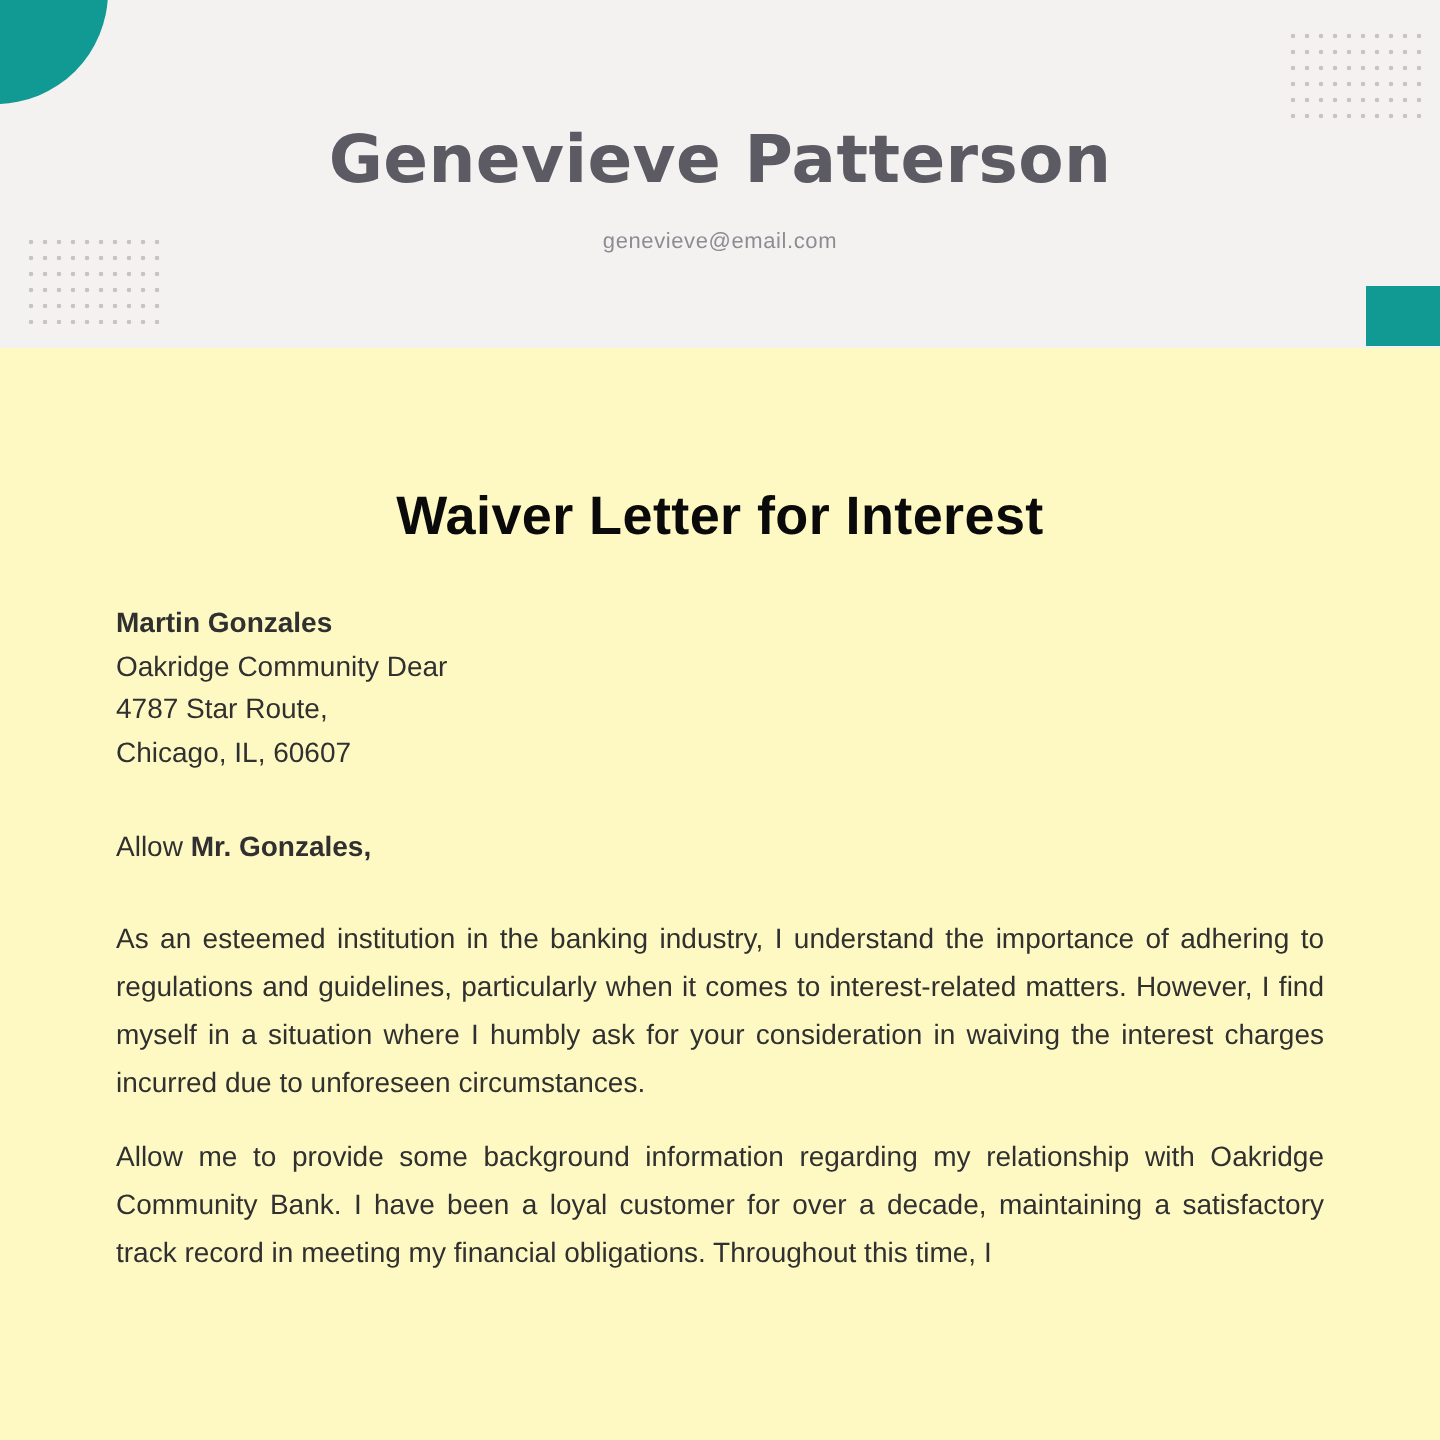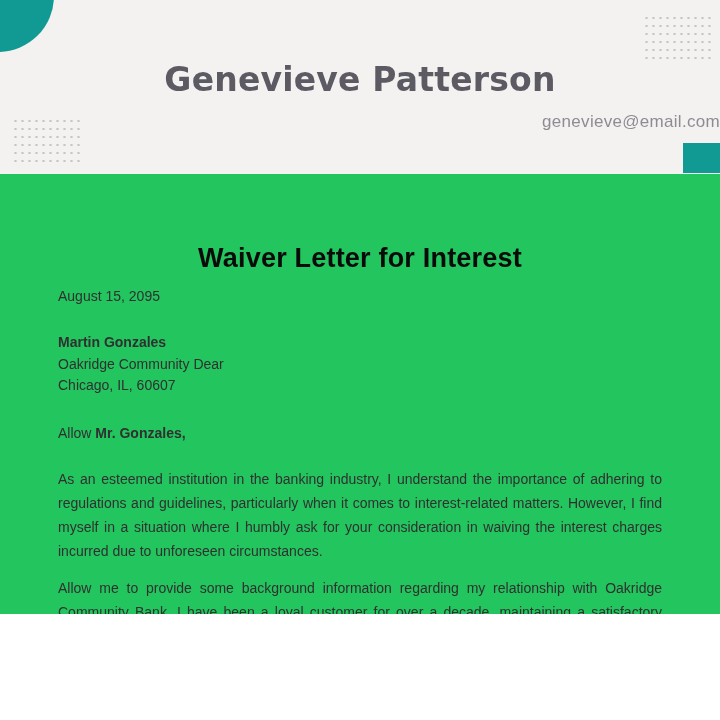--- a/index.html
+++ b/index.html
@@ -4,22 +4,22 @@
 <style>
   * { margin: 0; padding: 0; box-sizing: border-box; }
   html, body { width: 720px; height: 720px; }
   body {
     font-family: "Liberation Sans", sans-serif;
     background: #ffffff;
   }
   .page {
     position: relative;
     width: 720px;
-    height: 614px;
-    background: #22c55e;
+    height: 720px;
+    background: #fef9c3;
     overflow: hidden;
   }
 
   
   .header {
     position: relative;
     height: 174px;
     background: #f4f2f0;
     overflow: hidden;
   }
@@ -54,22 +54,22 @@
     text-align: center;
     font-family: "DejaVu Sans", "Liberation Sans", sans-serif;
     font-size: 33px;
     line-height: 40px;
     font-weight: 700;
     color: #5c5b63;
     letter-spacing: 0.2px;
   }
   .header-email {
     margin-top: 14px;
-    text-align: right;
-    font-size: 17px;
+    text-align: center;
+    font-size: 11px;
     line-height: 15px;
     color: #8e8c93;
     letter-spacing: 0.3px;
   }
 
   
   .letter {
     padding: 0 58px;
     color: #303030;
   }
@@ -116,25 +116,25 @@
     <div class="corner-circle"></div>
     <div class="dots dots-tr"></div>
     <div class="dots dots-left"></div>
     <div class="square-br"></div>
     <div class="header-name">Genevieve Patterson</div>
     <div class="header-email">genevieve@email.com</div>
   </div>
 
   <div class="letter">
     <div class="letter-title">Waiver Letter for Interest</div>
-    <div class="letter-date">August 15, 2095</div>
 
     <div class="recipient">
       <div class="bold">Martin Gonzales</div>
       <div>Oakridge Community Dear</div>
+      <div>4787 Star Route,</div>
       <div>Chicago, IL, 60607</div>
     </div>
 
     <div class="salutation"><span>Allow </span><span class="bold">Mr. Gonzales,</span></div>
 
     <div class="body-paragraphs">
       <p>As an esteemed institution in the banking industry, I understand the importance of adhering to regulations and guidelines, particularly when it comes to interest-related matters. However, I find myself in a situation where I humbly ask for your consideration in waiving the interest charges incurred due to unforeseen circumstances.</p>
       <p>Allow me to provide some background information regarding my relationship with Oakridge Community Bank. I have been a loyal customer for over a decade, maintaining a satisfactory track record in meeting my financial obligations. Throughout this time, I</p>
     </div>
   </div>

